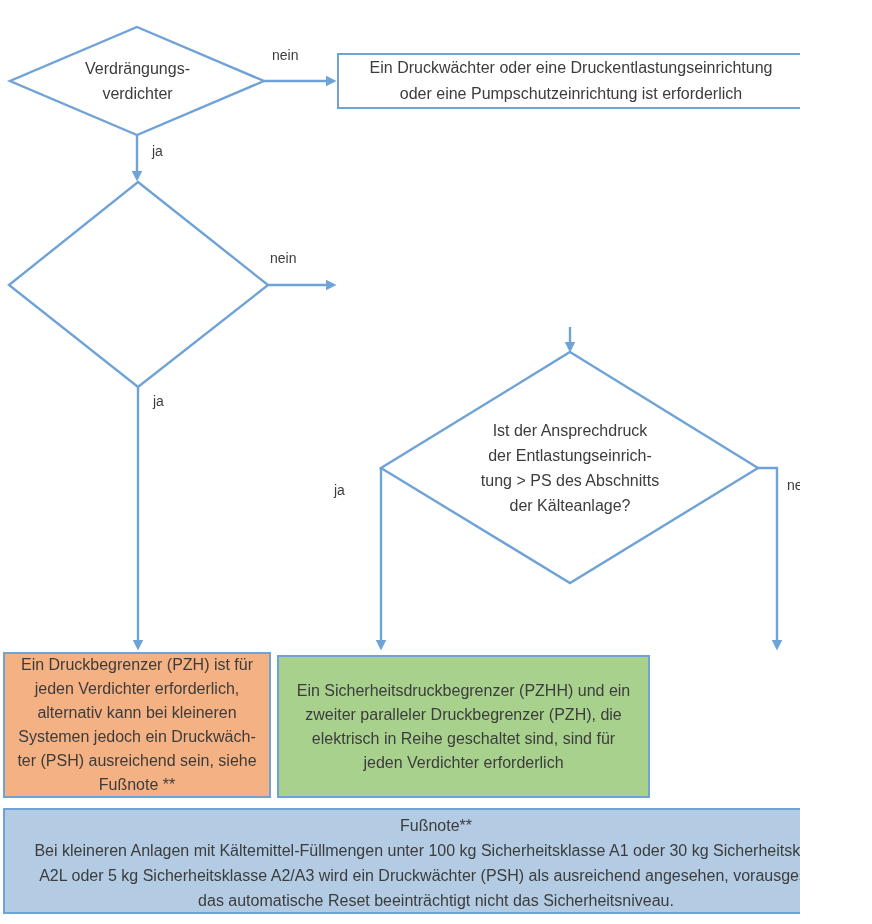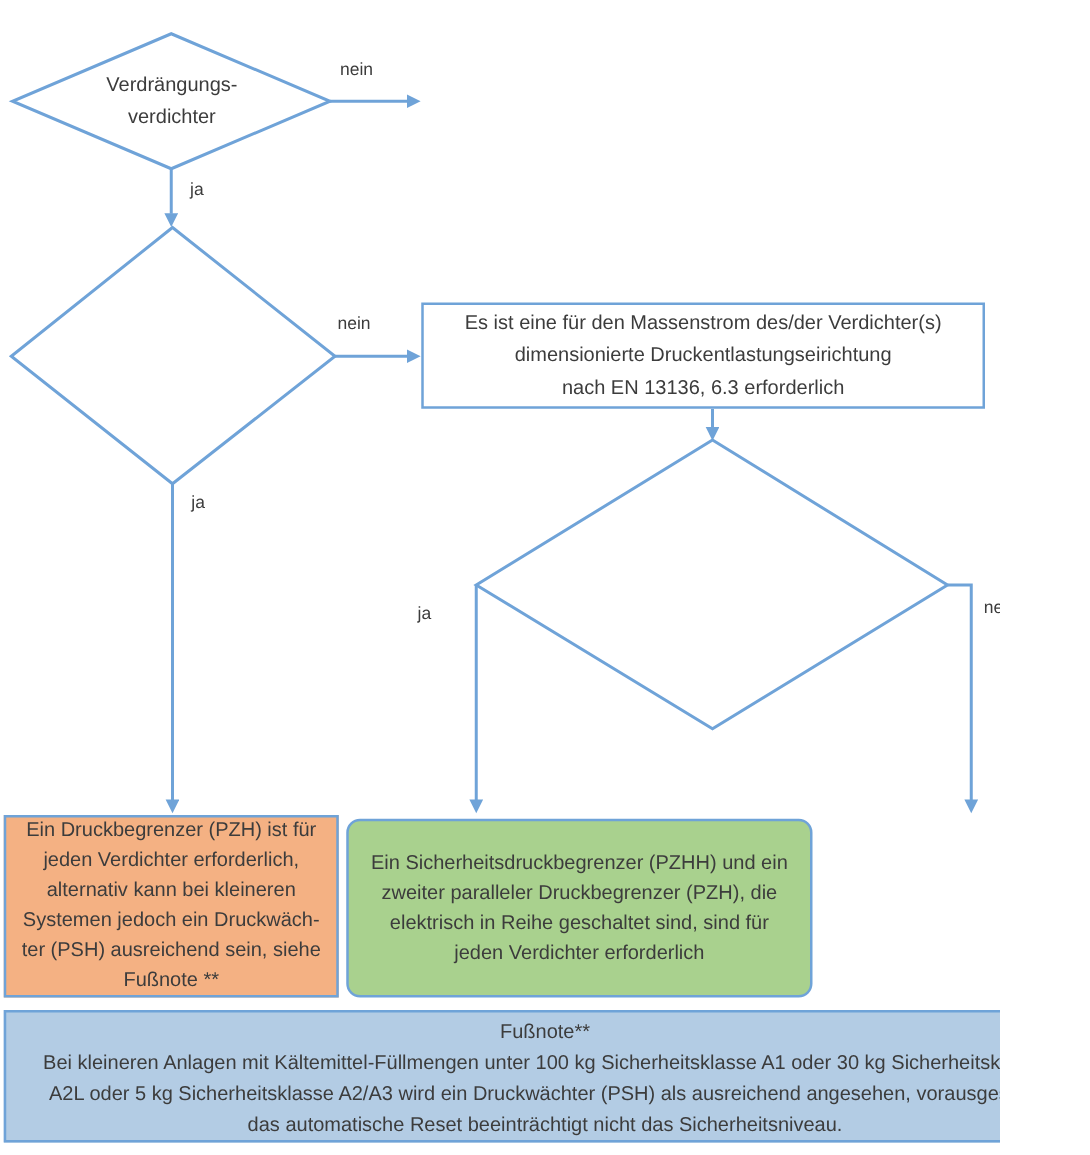--- a/index.html
+++ b/index.html
@@ -67,34 +67,37 @@
     <path class="connector" d="M570,327 L570,342" marker-end="url(#arrowhead)"></path>
     <path class="connector" d="M138,387 L138,640" marker-end="url(#arrowhead)"></path>
     <path class="connector" d="M381,468 L381,640" marker-end="url(#arrowhead)"></path>
     <path class="connector" d="M758,468 L777,468 L777,640" marker-end="url(#arrowhead)"></path>
   </svg>
 
   <div class="node diamond-text" style="left:30px; top:42px; width:215px; height:78px;">Verdrängungs-
 verdichter</div>
 
 
+  <div class="node diamond-text" style="left:430px; top:400px; width:280px; height:136px;">Ist der Ansprechdruck
+der Entlastungseinrich-
+tung &gt; PS des Abschnitts
+der Kälteanlage?</div>
 
+  <div class="node rect" style="left:337px; top:53px; width:468px; height:56px;">Ein Druckwächter oder eine Druckentlastungseinrichtung
+oder eine Pumpschutzeinrichtung ist erforderlich</div>
 
-  <div class="node rect" style="left:337px; top:242px; width:451px; height:85px;">Es ist eine für den Massenstrom des/der Verdichter(s)
-dimensionierte Druckentlastungseirichtung
-nach EN 13136, 6.3 erforderlich</div>
 
   <div class="node rect result orange" style="left:3px; top:652px; width:268px; height:146px;">Ein Druckbegrenzer (PZH) ist für
 jeden Verdichter erforderlich,
 alternativ kann bei kleineren
 Systemen jedoch ein Druckwäch-
 ter (PSH) ausreichend sein, siehe
 Fußnote **</div>
 
-  <div class="node rect result green" style="left:277px; top:655px; width:373px; height:143px;border-radius:11px;">Ein Sicherheitsdruckbegrenzer (PZHH) und ein
+  <div class="node rect result green" style="left:277px; top:655px; width:373px; height:143px;">Ein Sicherheitsdruckbegrenzer (PZHH) und ein
 zweiter paralleler Druckbegrenzer (PZH), die
 elektrisch in Reihe geschaltet sind, sind für
 jeden Verdichter erforderlich</div>
 
 
   <div class="footnote" style="left:3px; top:808px; width:866px; height:106px;text-align:center;">Fußnote**
 Bei kleineren Anlagen mit Kältemittel-Füllmengen unter 100 kg  Sicherheitsklasse A1 oder 30 kg Sicherheitsklasse
 A2L oder 5 kg Sicherheitsklasse A2/A3 wird ein Druckwächter (PSH) als ausreichend angesehen, vorausgesetzt
 das automatische Reset beeinträchtigt nicht das Sicherheitsniveau.</div>
 

